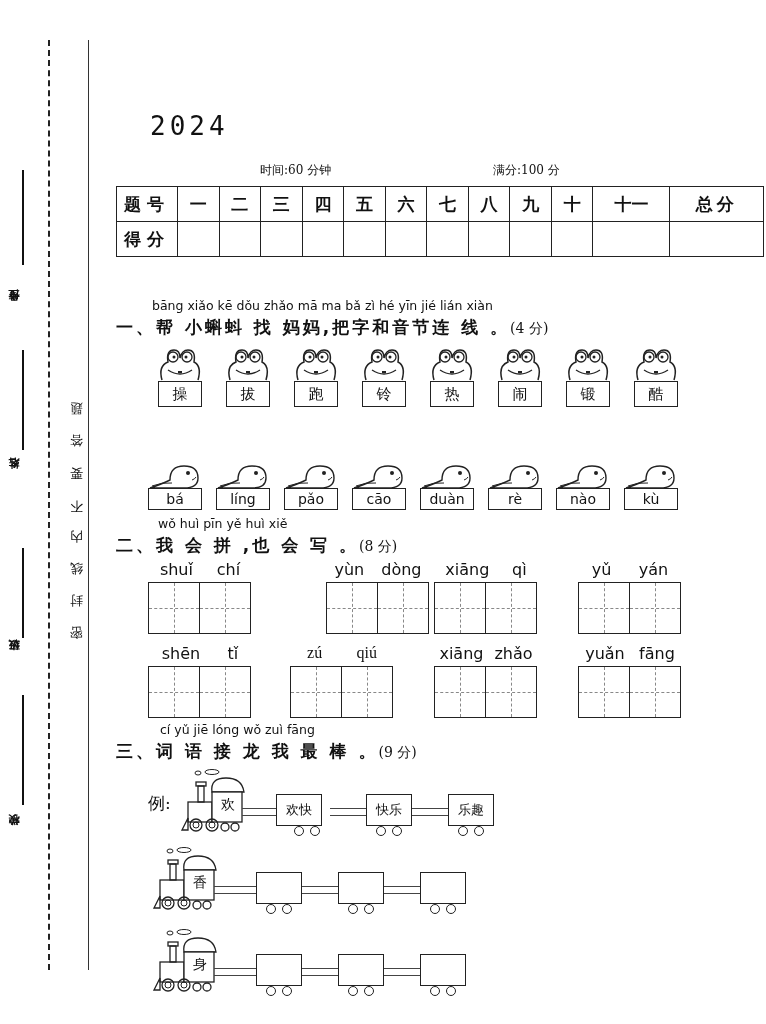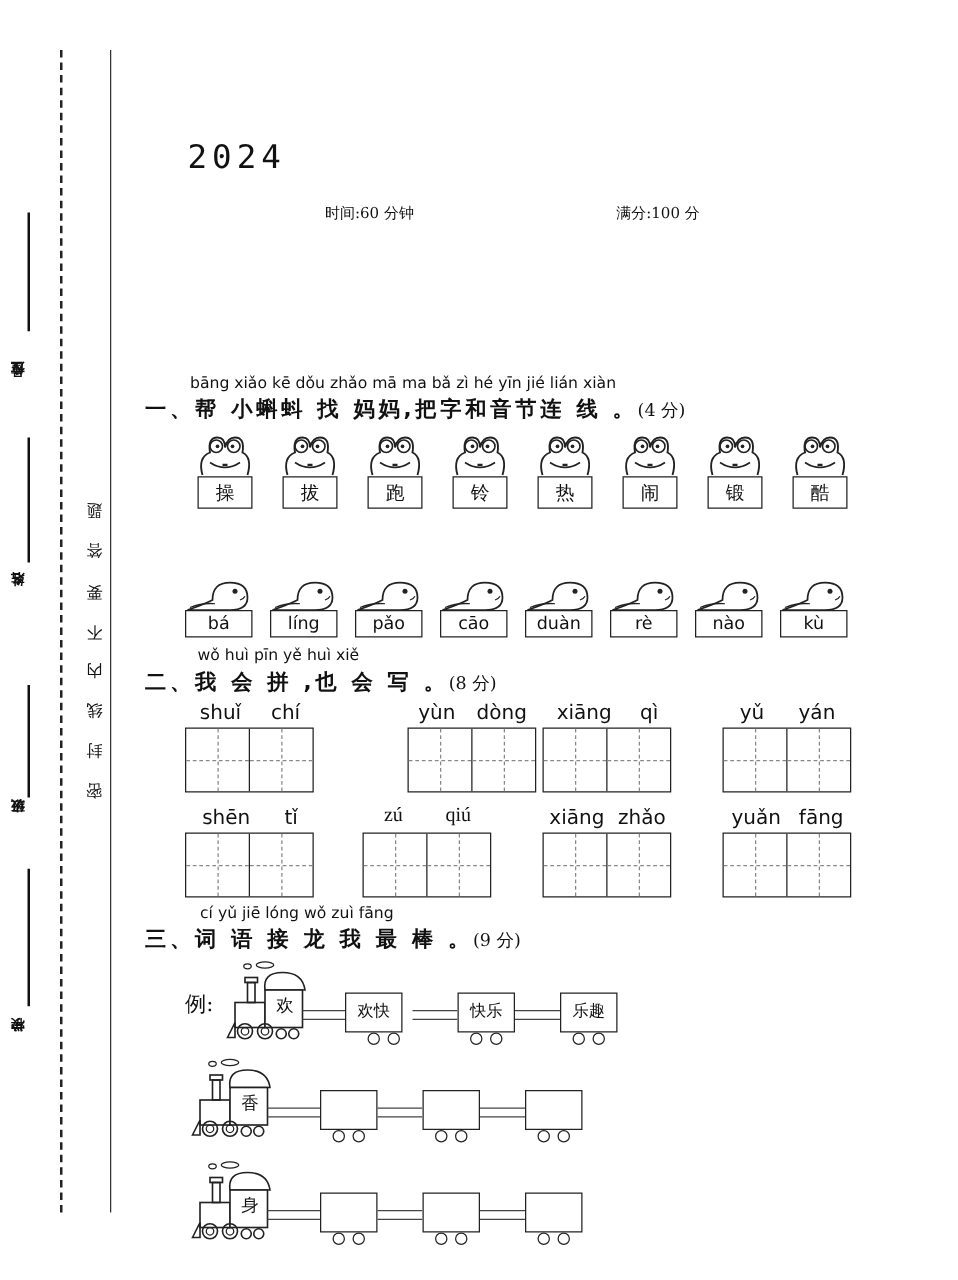--- a/index.html
+++ b/index.html
@@ -49,20 +49,50 @@
 <div class="side-label" style="top:815px;height:40px">学校</div>
 
 <div class="seal-text" style="top:350px;height:300px">密 封 线 内 不 要 答 题</div>
 
 <div class="year">2024</div>
 <div class="meta" style="left:260px">时间:60 分钟</div>
 <div class="meta" style="left:493px">满分:100 分</div>
 
 <table class="score">
   <tbody>
+      <tr>
+    <td class="head">题号</td>
+    <td>一</td>
+    <td>二</td>
+    <td>三</td>
+    <td>四</td>
+    <td>五</td>
+    <td>六</td>
+    <td>七</td>
+    <td>八</td>
+    <td>九</td>
+    <td>十</td>
+    <td>十一</td>
+    <td style="letter-spacing:4px">总分</td>
+  </tr>
+  <tr>
+    <td class="head">得分</td>
+    <td></td>
+    <td></td>
+    <td></td>
+    <td></td>
+    <td></td>
+    <td></td>
+    <td></td>
+    <td></td>
+    <td></td>
+    <td></td>
+    <td></td>
+    <td></td>
+  </tr>
 </tbody>
   </table>
 
 <div class="pinyin-line" style="left:152px;top:298px">bāng xiǎo kē dǒu zhǎo mā ma   bǎ zì hé yīn jié lián xiàn</div>
 <div class="sec-title" style="left:116px;top:316px">
   <span>一、帮 小蝌蚪 找 妈妈,把字和音节连 线 。</span><span class="score-pts">(4 分)</span>
 </div>
 
 <div id="frogs">
     <div class="frog" style="left: 156px; top: 346px;">

